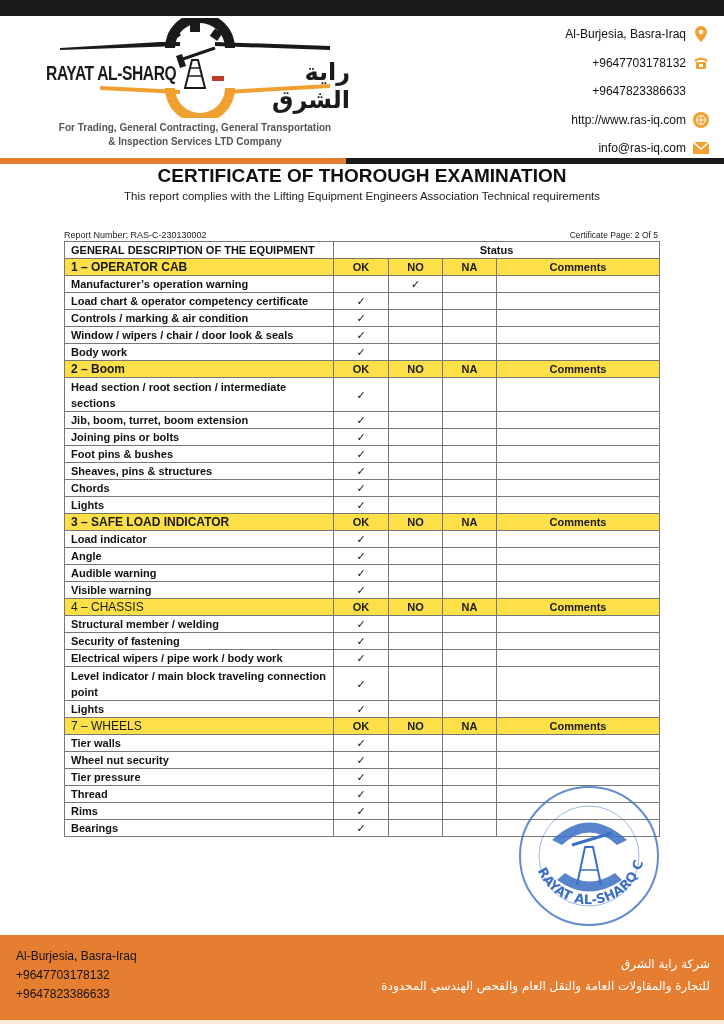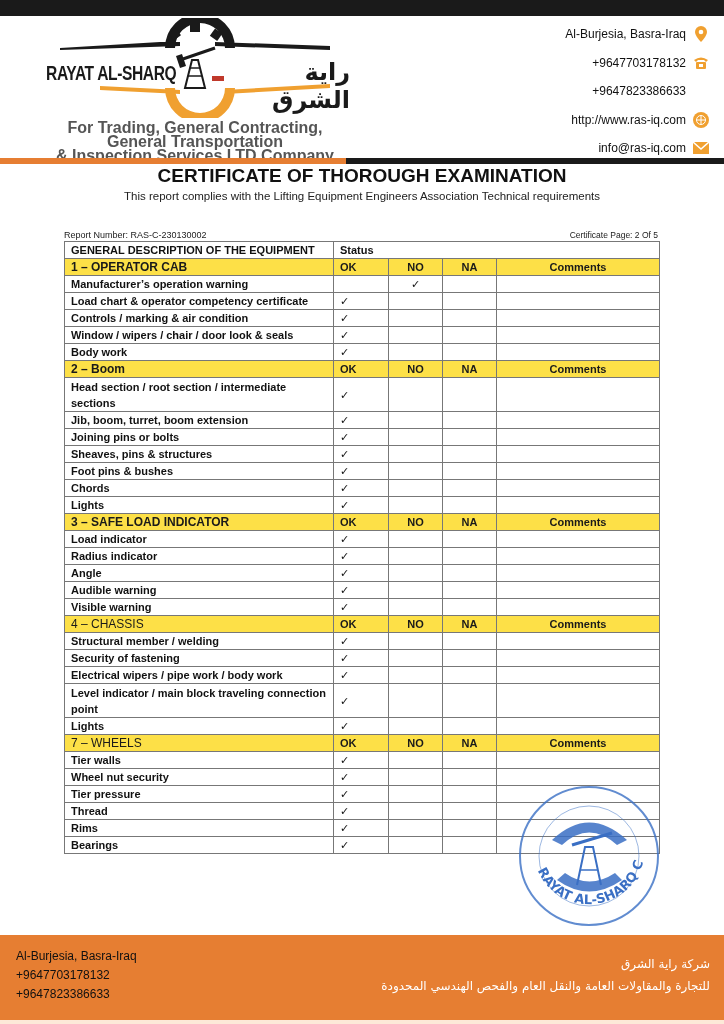--- a/index.html
+++ b/index.html
@@ -2,35 +2,35 @@
 <html><head>
 <meta charset="utf-8">
 <style>
   * { box-sizing: border-box; margin: 0; padding: 0; }
   body { width: 724px; height: 1024px; background: #fff; font-family: "Liberation Sans", sans-serif; color: #111; position: relative; overflow: hidden; }
   .topbar { position: absolute; left: 0; top: 0; width: 724px; height: 16px; background: #1a1a1a; }
   .logo { position: absolute; left: 40px; top: 18px; width: 310px; height: 135px; }
   .logo-svg { position: absolute; left: 0; top: 0; }
   .logo-en { position: absolute; left: 6px; top: 44px; font-family: "Liberation Sans", sans-serif; font-weight: bold; font-size: 20px; letter-spacing: -0.5px; color: #1a1a1a; transform: scaleX(0.78); transform-origin: left; }
   .logo-ar { position: absolute; left: 190px; top: 40px; font-family: "DejaVu Sans", sans-serif; font-weight: bold; font-size: 24px; color: #1a1a1a; direction: rtl; }
-  .tagline { position: absolute; left: 0; top: 103px; width: 310px; text-align: center; font-size: 16px; font-weight: bold; color: #555; line-height: 14px; }
+  .tagline { position: absolute; left: 0; top: 103px; width: 310px; text-align: center; font-size: 10px; font-weight: bold; color: #555; line-height: 14px; }
   .contact { position: absolute; right: 14px; top: 20px; text-align: right; }
   .contact-row { height: 28.5px; display: flex; align-items: center; justify-content: flex-end; font-size: 12px; color: #111; }
   .contact-row .ic { width: 18px; height: 16px; margin-left: 6px; display: inline-flex; align-items: center; justify-content: center; color: #f0a030; font-size: 14px; }
   .divider { position: absolute; top: 158px; height: 6px; }
   .div-orange { left: 0; width: 346px; background: #e67e32; }
   .div-black { left: 346px; width: 378px; background: #1a1a1a; }
   .title { position: absolute; top: 165px; left: 0; width: 724px; text-align: center; font-size: 19px; font-weight: bold; color: #111; }
   .subtitle { position: absolute; top: 190px; left: 0; width: 724px; text-align: center; font-size: 11.5px; color: #222; }
   .report-no { position: absolute; left: 64px; top: 230px; font-size: 9px; color: #222; }
   .cert-page { position: absolute; right: 66px; top: 230px; font-size: 8.5px; color: #222; }
   table.main { position: absolute; left: 64px; top: 241px; width: 596px; border-collapse: collapse; font-size: 11px; }
   table.main td { border: 1px solid #777; padding: 0 6px; height: 17px; font-weight: bold; line-height: 16px; }
   td.desc { width: 269px; }
-  td.ok { width: 55px; }
+  td.ok { width: 55px; text-align: center; }
   td.no { width: 54px; text-align: center; }
   td.na { width: 54px; text-align: center; margin-left: 8px; }
   td.cm { text-align: center; }
   tr.section td { background: #fde047; color: #1a1a1a; }
   tr.section td.desc { font-weight: bold; font-size: 12px; }
   tr.section td.desc.light { font-weight: normal; }
   tr.tall td { height: 34px; }
   .check { font-weight: normal; font-size: 11px; }
   .stamp { position: absolute; left: 517px; top: 785px; width: 145px; height: 143px; }
   .footer { position: absolute; left: 0; top: 935px; width: 724px; height: 85px; background: #e67e32; }
@@ -127,21 +127,21 @@
 <div class="title">CERTIFICATE OF THOROUGH EXAMINATION</div>
 <div class="subtitle">This report complies with the Lifting Equipment Engineers Association Technical requirements</div>
 
 <div class="report-no">Report Number: RAS-C-230130002</div>
 <div class="cert-page">Certificate Page: 2 Of 5</div>
 
 <table class="main">
   <tbody id="tbody">
     <tr>
       <td class="desc">GENERAL DESCRIPTION OF THE EQUIPMENT</td>
-      <td colspan="4" style="">Status</td>
+      <td colspan="4" style="text-align:center;">Status</td>
     </tr>
   <tr class="section">
         <td class="desc">1 – OPERATOR CAB</td>
         <td class="ok">OK</td>
         <td class="no">NO</td>
         <td class="na">NA</td>
         <td class="cm">Comments</td>
       </tr>
       <tr>
         <td class="desc">Manufacturer’s operation warning</td>
@@ -200,28 +200,28 @@
         <td class="cm"></td>
       </tr>
       <tr>
         <td class="desc">Joining pins or bolts</td>
         <td class="ok"><span class="check">✓</span></td>
         <td class="no"></td>
         <td class="na"></td>
         <td class="cm"></td>
       </tr>
       <tr>
+        <td class="desc">Foot pins &amp; bushes</td>
+        <td class="ok"><span class="check">✓</span></td>
+        <td class="no"></td>
+        <td class="na"></td>
+        <td class="cm"></td>
+      </tr>
+      <tr>
         <td class="desc">Sheaves, pins &amp; structures</td>
-        <td class="ok"><span class="check">✓</span></td>
-        <td class="no"></td>
-        <td class="na"></td>
-        <td class="cm"></td>
-      </tr>
-      <tr>
-        <td class="desc">Foot pins &amp; bushes</td>
         <td class="ok"><span class="check">✓</span></td>
         <td class="no"></td>
         <td class="na"></td>
         <td class="cm"></td>
       </tr>
       <tr>
         <td class="desc">Chords</td>
         <td class="ok"><span class="check">✓</span></td>
         <td class="no"></td>
         <td class="na"></td>
@@ -236,27 +236,20 @@
       </tr>
       <tr class="section">
         <td class="desc">3 – SAFE LOAD INDICATOR</td>
         <td class="ok">OK</td>
         <td class="no">NO</td>
         <td class="na">NA</td>
         <td class="cm">Comments</td>
       </tr>
       <tr>
         <td class="desc">Load indicator</td>
-        <td class="ok"><span class="check">✓</span></td>
-        <td class="no"></td>
-        <td class="na"></td>
-        <td class="cm"></td>
-      </tr>
-      <tr>
-        <td class="desc">Radius indicator</td>
         <td class="ok"><span class="check">✓</span></td>
         <td class="no"></td>
         <td class="na"></td>
         <td class="cm"></td>
       </tr>
       <tr>
         <td class="desc">Angle</td>
         <td class="ok"><span class="check">✓</span></td>
         <td class="no"></td>
         <td class="na"></td>

